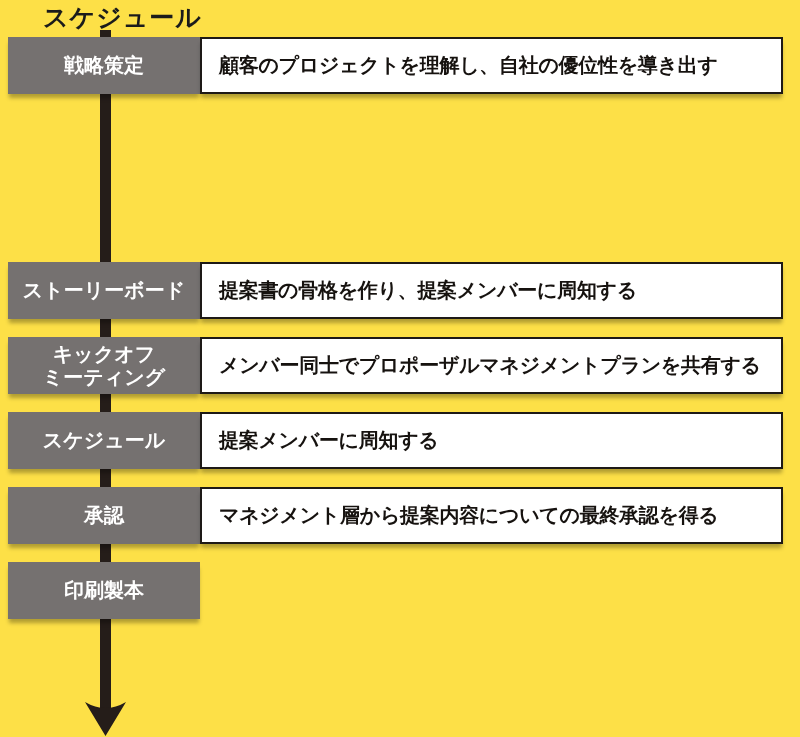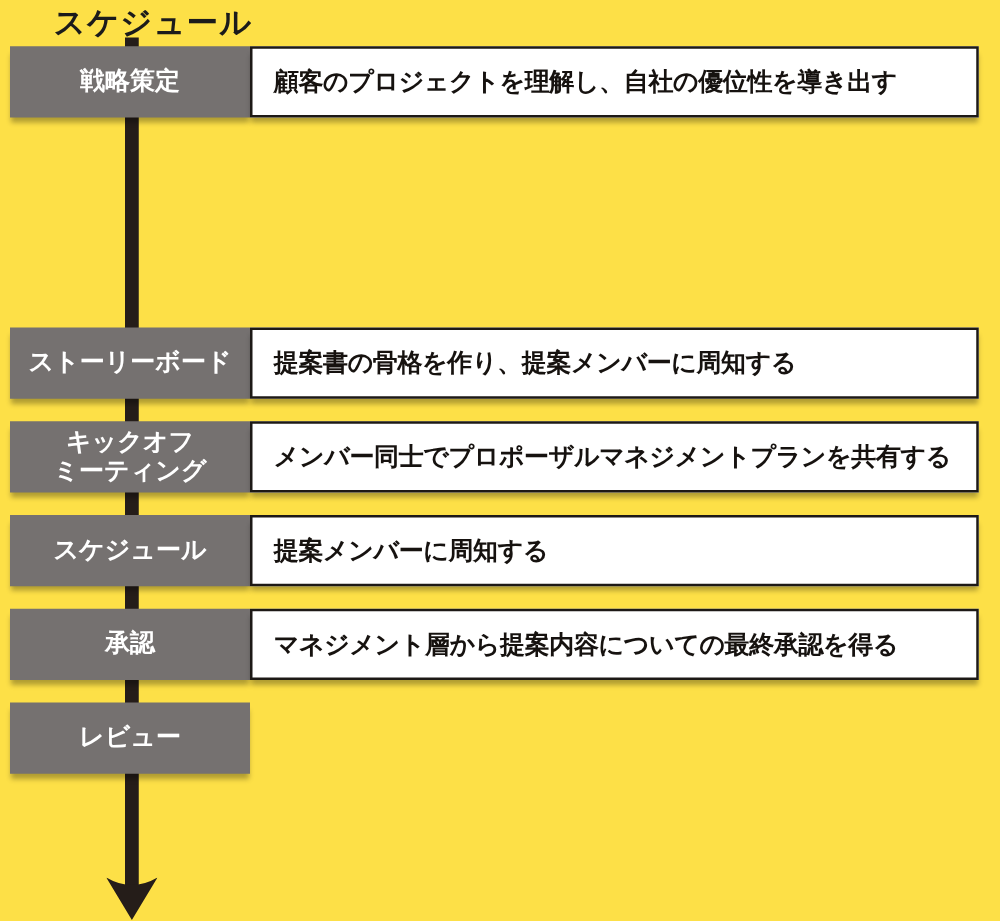--- a/index.html
+++ b/index.html
@@ -125,18 +125,18 @@
           </div>
     </div>
     <div class="desc-box">
       <div class="desc">マネジメント層から提案内容についての最終承認を得る</div>
     </div>
   </div>
 
   <div class="row">
     <div class="label-box">
       <div class="label">
-            <div>レビュー</div>
+            <div>印刷製本</div>
           </div>
     </div>
   </div>
 </div>
 </div>
 
 </body></html>

